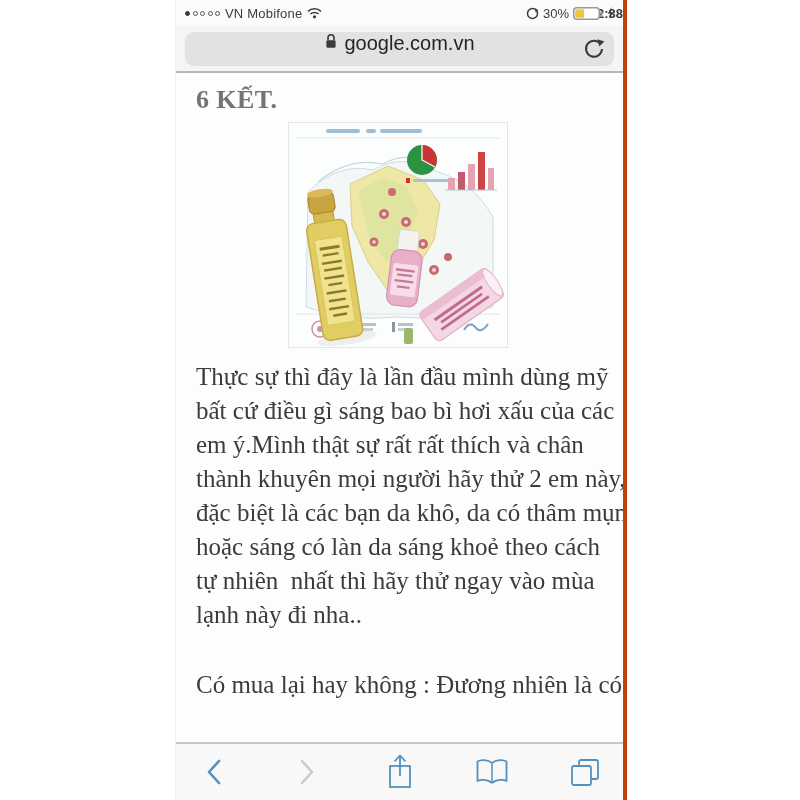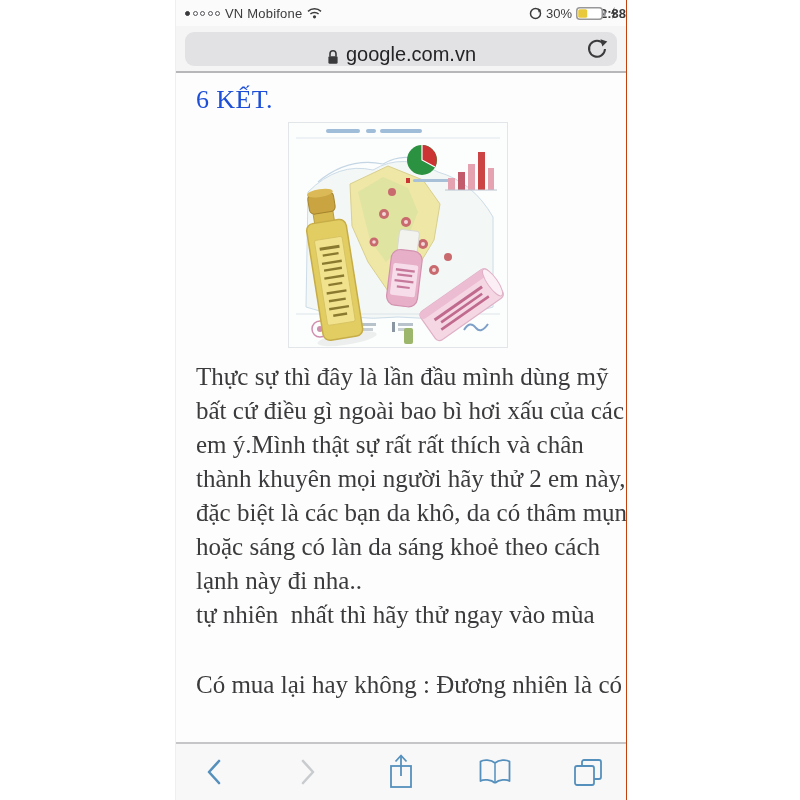--- a/index.html
+++ b/index.html
@@ -1,43 +1,43 @@
 <!DOCTYPE html>
 <html><head>
 <meta charset="utf-8">
 <style>
   html,body{margin:0;padding:0;background:#ffffff;}
   body{width:800px;height:800px;position:relative;overflow:hidden;
        font-family:"Liberation Sans", sans-serif;}
   .phone{position:absolute;left:175px;top:0;width:452px;height:800px;
-         background:#fdfdfd;border-left:1px solid #efefef;border-right:1px solid #c2410c;
+         background:#fdfdfd;border-left:1px solid #efefef;border-right:4px solid #c2410c;
          box-sizing:border-box;}
   
   .status-bar{position:absolute;top:0;left:0;right:0;height:26px;background:#fbfbfb;
               display:flex;align-items:center;padding:0 9px;box-sizing:border-box;
               color:#3c3c3e;font-size:13px;}
   .signal{display:flex;align-items:center;gap:2.5px;margin-right:5px;}
   .sig-dot{width:5px;height:5px;border-radius:50%;border:1px solid #55555a;box-sizing:border-box;}
   .sig-dot.filled{background:#3a3a3c;border-color:#3a3a3c;}
   .carrier{margin-right:5px;letter-spacing:.2px;}
   .sb-time{position:absolute;left:0;right:0;text-align:right;font-weight:bold;color:#39393b;}
   .sb-right{margin-left:auto;display:flex;align-items:center;gap:4px;z-index:2;}
   .pct{color:#3c3c3e;}
   
   .chrome{position:absolute;top:26px;left:0;right:0;height:47px;background:#f5f5f6;
           border-bottom:2px solid #b7b7b9;box-sizing:border-box;
           display:flex;align-items:center;padding:0 9px;}
   .url-field{flex:1;height:34px;background:#e2e2e4;border-radius:9px;position:relative;
-             display:flex;align-items:flex-end;justify-content:center;gap:6px;
+             display:flex;align-items:flex-start;justify-content:center;gap:6px;
              color:#242426;font-size:20px;}
   .refresh-btn{position:absolute;right:8px;top:5px;width:24px;height:24px;cursor:pointer;}
   
   .content{position:absolute;top:75px;bottom:58px;left:0;right:0;background:#fdfdfd;
            overflow:hidden;font-family:"Liberation Serif","DejaVu Serif",serif;color:#3b3b3d;}
-  .heading{margin:10px 0 0 20px;font-size:26px;font-weight:normal;color:#1d4ed8;letter-spacing:.4px;}
+  .heading{margin:10px 0 0 20px;font-size:26px;font-weight:bold;color:#737373;letter-spacing:.4px;}
   .photo{margin:7px 0 0 112px;width:220px;height:226px;display:block;}
   .para{margin-left:20px;margin-right:6px;font-size:25px;line-height:34px;}
   .para-1{margin-top:12px;}
   .para-2{margin-top:36px;}
   .line{white-space:pre;}
   
   .toolbar{position:absolute;bottom:0;left:0;right:0;height:58px;background:#f8f8f9;
            border-top:2px solid #c6c6c8;box-sizing:border-box;
            display:flex;align-items:center;justify-content:space-between;padding:0 20px;}
   .tb-btn{width:36px;height:40px;display:flex;align-items:center;justify-content:center;cursor:pointer;}
@@ -215,27 +215,27 @@
         <g fill="#c06a8e">
           <rect x="142" y="179" width="58" height="3"></rect>
             <rect x="146" y="185" width="50" height="2.6"></rect>
           <rect x="142" y="191" width="58" height="2.6"></rect>
         </g>
       </g>
     </svg>
 
     <div class="para para-1">
       <div class="line">Thực sự thì đây là lần đầu mình dùng mỹ</div>
-      <div class="line">bất cứ điều gì ngoài bao bì hơi xấu của các</div>
+      <div class="line">bất cứ điều gì sáng bao bì hơi xấu của các</div>
       <div class="line">em ý.Mình thật sự rất rất thích và chân</div>
       <div class="line">thành khuyên mọi người hãy thử 2 em này,</div>
       <div class="line">đặc biệt là các bạn da khô, da có thâm mụn</div>
       <div class="line">hoặc sáng có làn da sáng khoẻ theo cách</div>
+      <div class="line">tự nhiên  nhất thì hãy thử ngay vào mùa</div>
       <div class="line">lạnh này đi nha..</div>
-      <div class="line">tự nhiên  nhất thì hãy thử ngay vào mùa</div>
     </div>
     <div class="para para-2">
       <div class="line">Có mua lại hay không : Đương nhiên là có</div>
     </div>
   </div>
 
   <div class="toolbar">
     <span class="tb-btn">
       <svg width="16" height="26" viewBox="0 0 16 26">
         <polyline points="13,2 3,13 13,24" fill="none" stroke="#5590bd" stroke-width="2.6" stroke-linecap="round" stroke-linejoin="round"></polyline>

